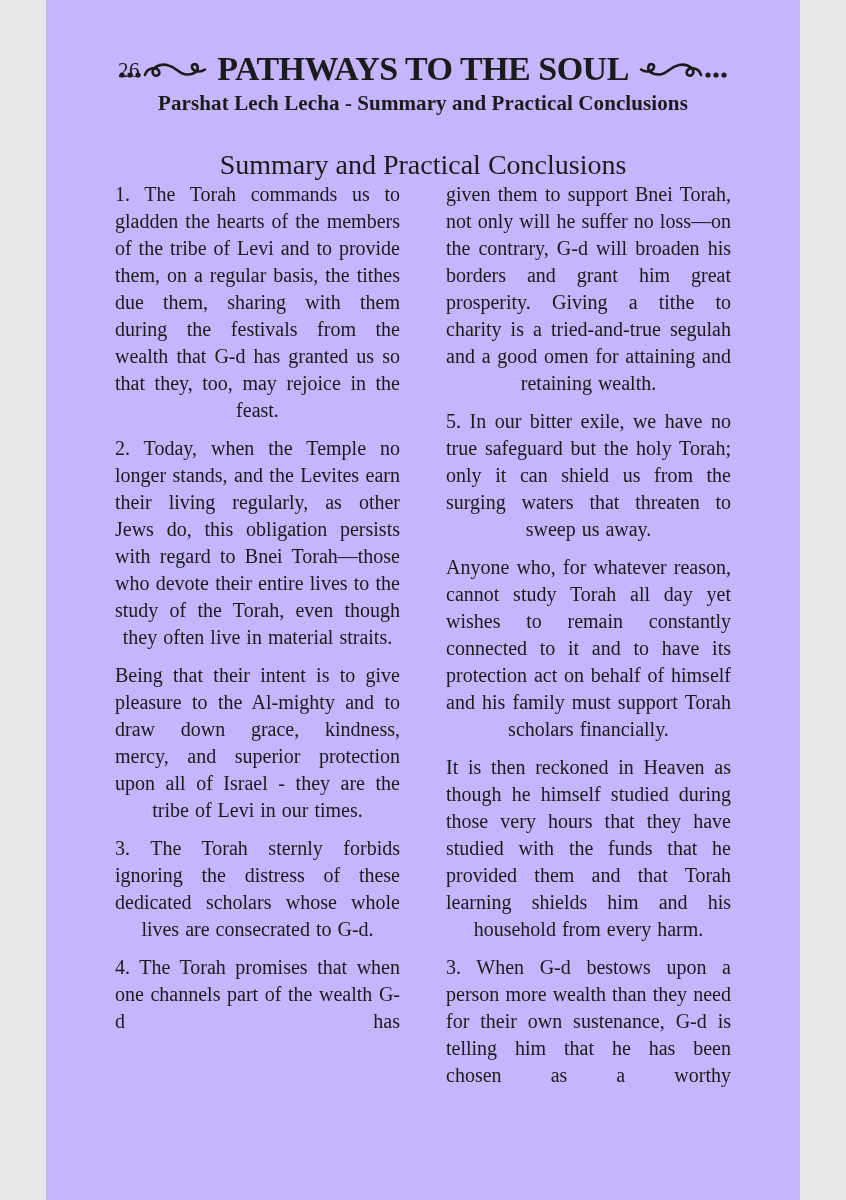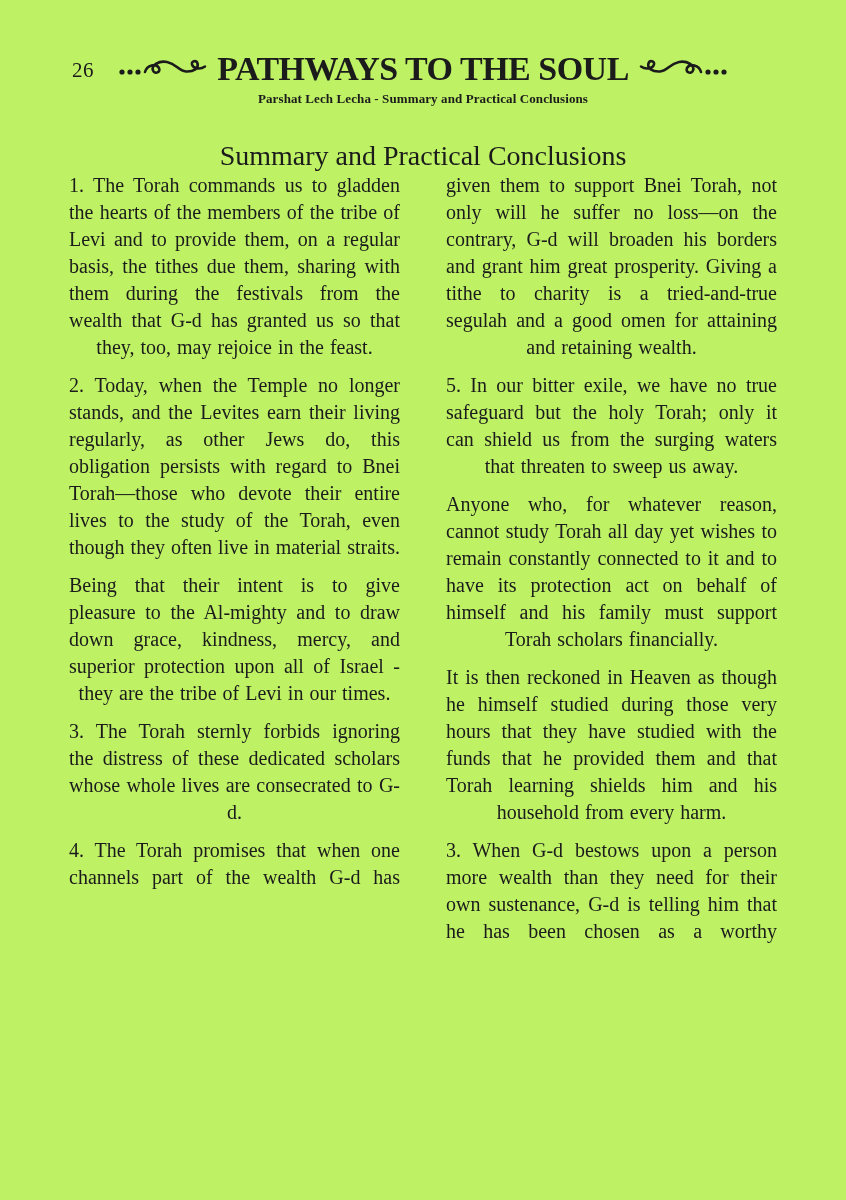--- a/index.html
+++ b/index.html
@@ -1,52 +1,52 @@
 <!DOCTYPE html>
 <html><head>
 <meta charset="utf-8">
 <style>
   html, body { margin: 0; padding: 0; background: #e8e8e8; }
   .page {
     position: relative;
-    width: 846px;
+    width: 754px;
     height: 1200px;
     margin: 0 auto;
-    background: #bef264;
+    background: #c4b5fd;
     color: #1b1b1b;
     font-family: "Liberation Serif", "DejaVu Serif", serif;
     overflow: hidden;
     box-sizing: border-box;
   }
   header.page-header { position: relative; padding-top: 50px; }
   .pagenum {
     position: absolute;
     left: 72px;
     top: 58px;
     font-size: 21px;
     letter-spacing: 0.5px;
   }
   .title-row {
     display: flex;
     justify-content: center;
-    align-items: flex-start;
+    align-items: center;
     gap: 9px;
   }
   .title {
     margin: 0;
     font-size: 34px;
     font-weight: 700;
     letter-spacing: -0.5px;
     white-space: nowrap;
   }
   .orn { display: inline-flex; align-items: center; margin-top: 6px; }
   .orn.mirror svg { transform: scaleX(-1); }
   .subtitle {
     text-align: center;
-    font-size: 13px;
+    font-size: 21px;
     font-weight: 700;
     margin-top: 3px;
     letter-spacing: 0.1px;
   }
   .heading {
     text-align: center;
     font-size: 28px;
     font-weight: 400;
     margin: 33px 0 0 0;
   }

